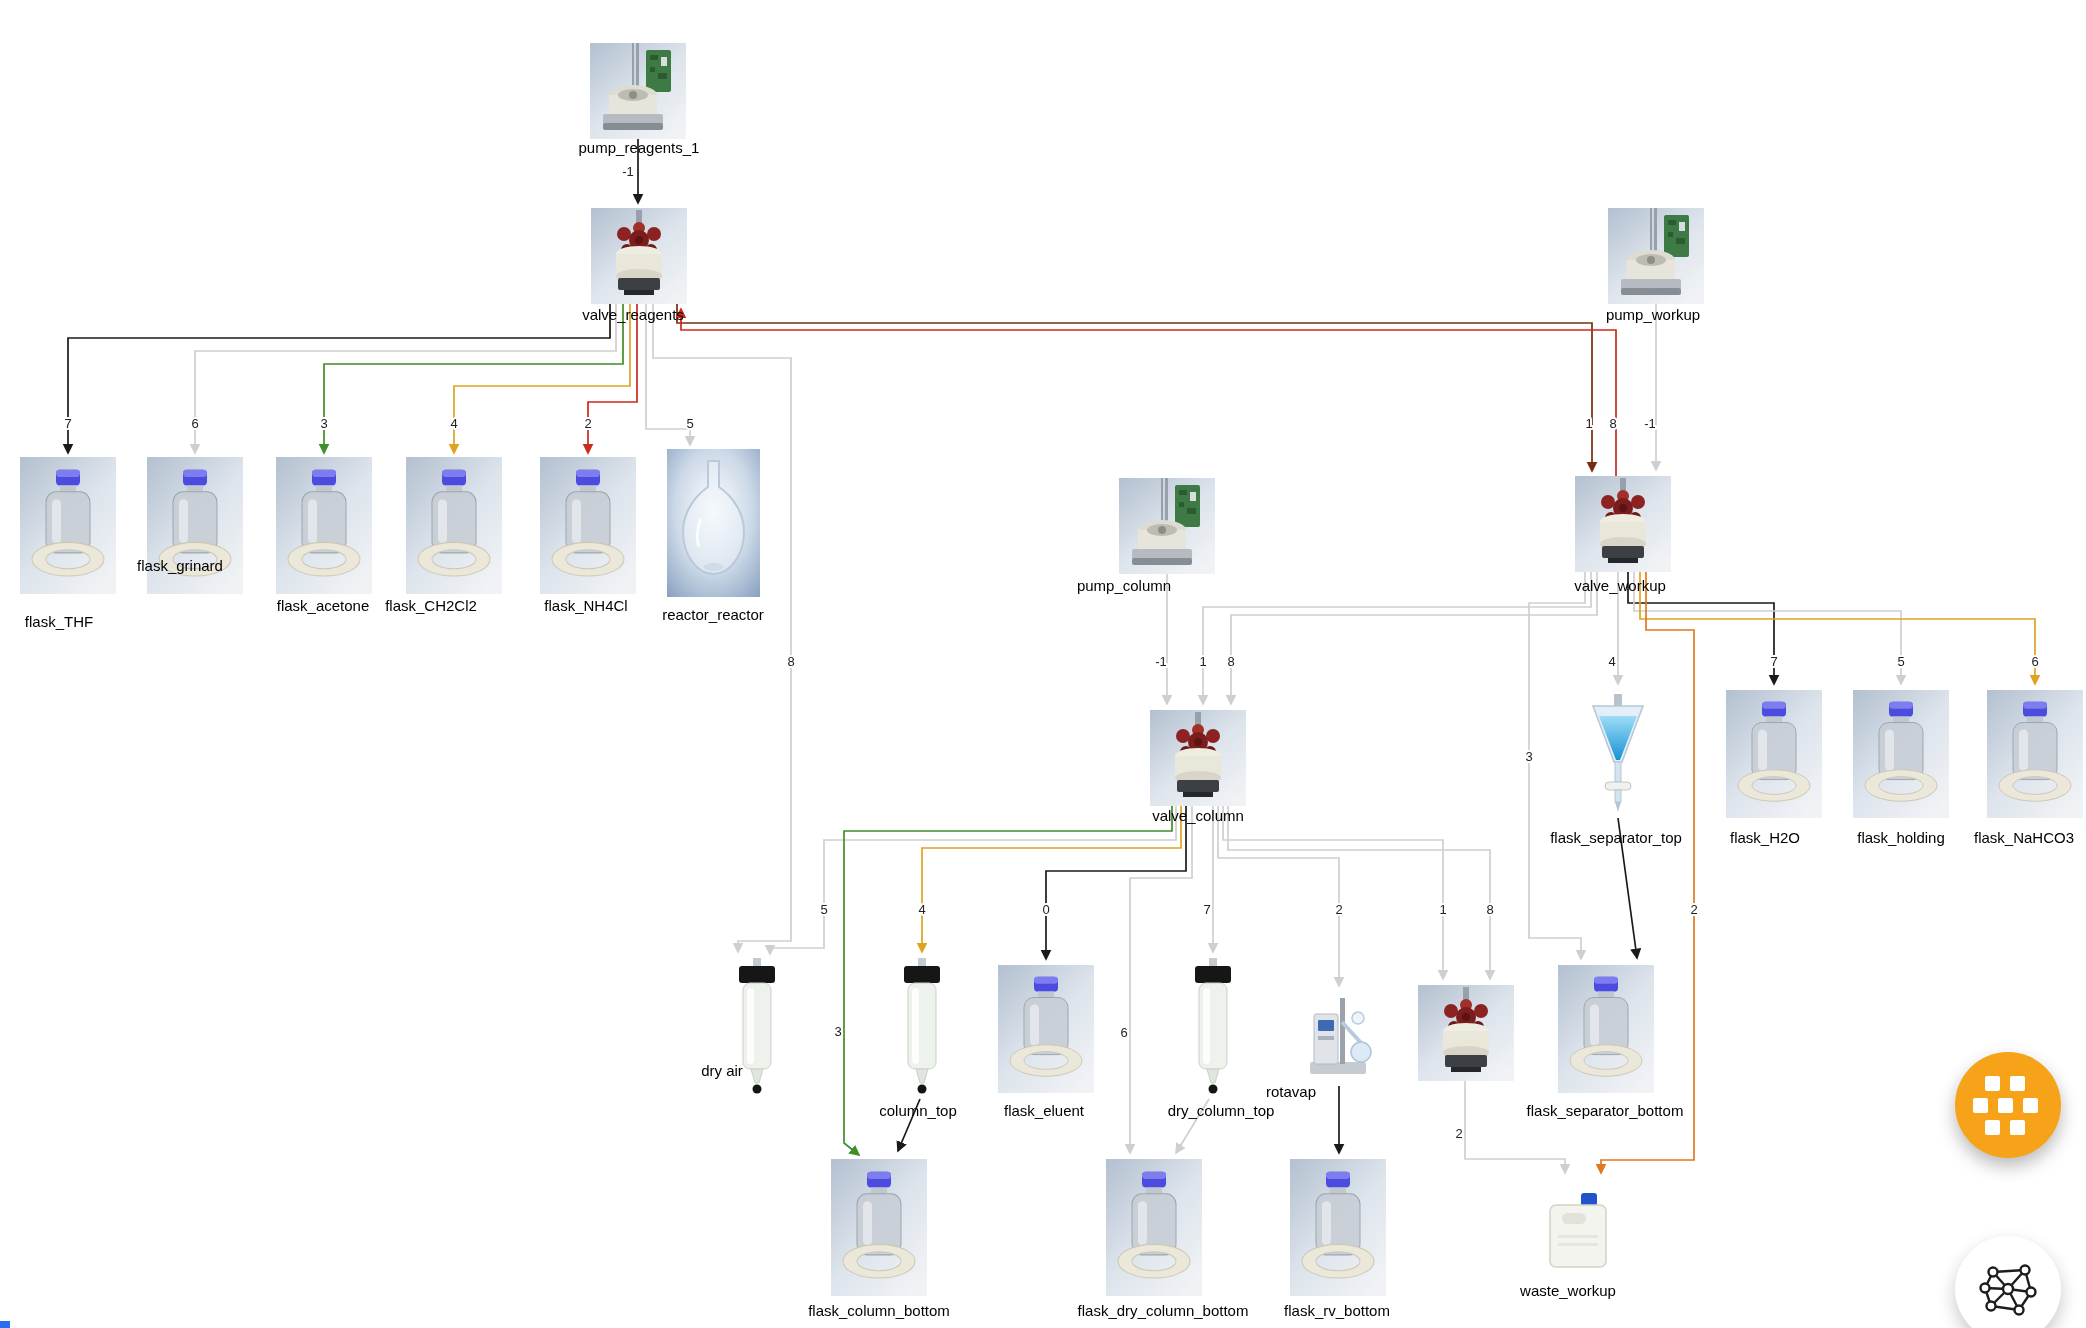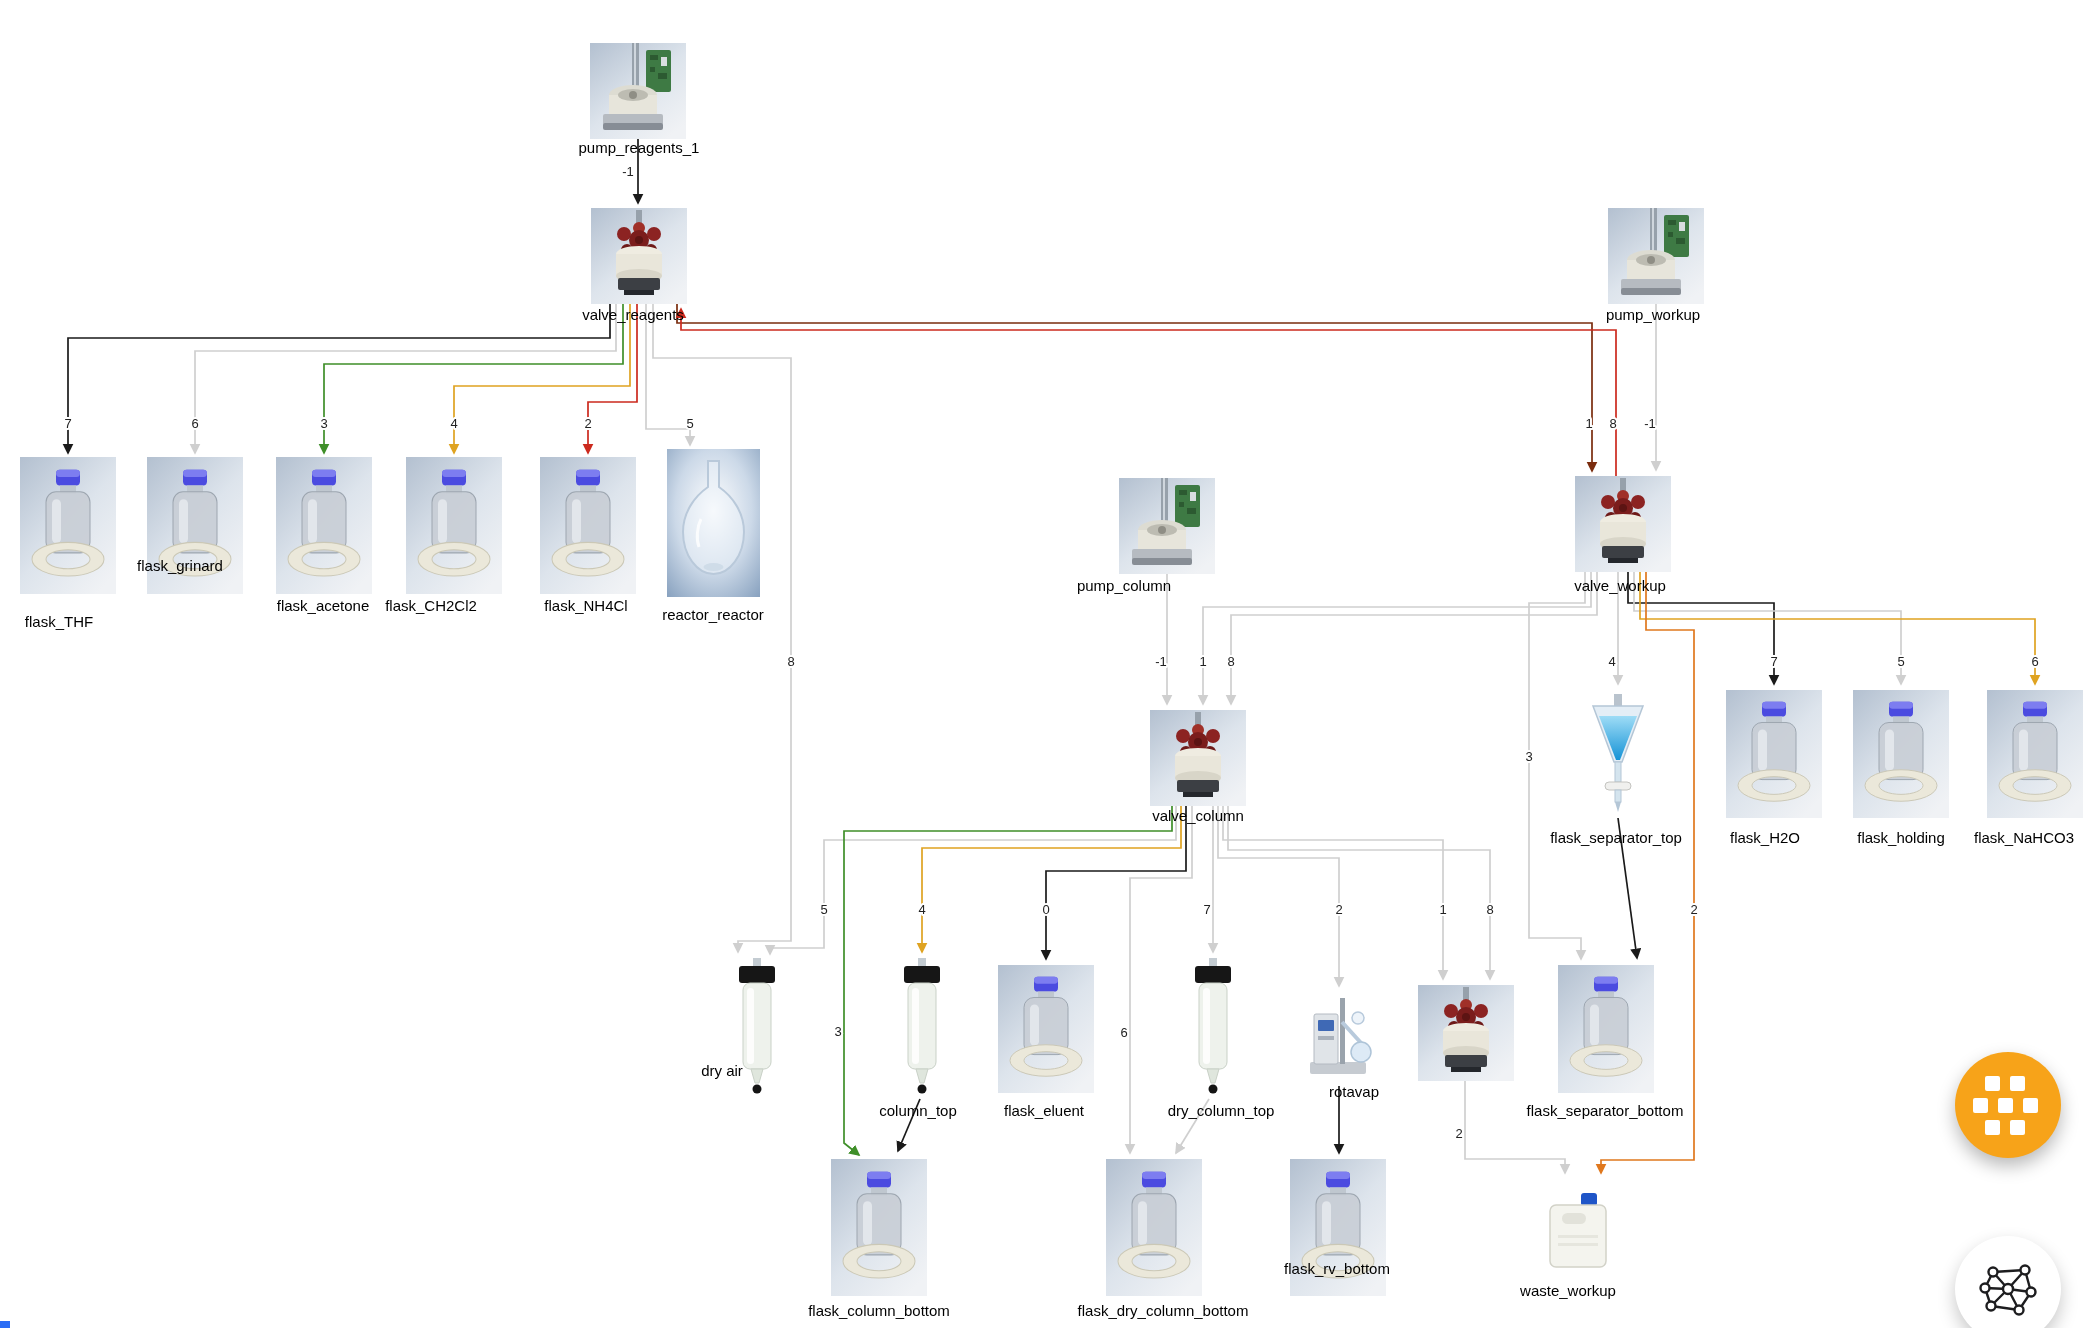--- a/index.html
+++ b/index.html
@@ -375,25 +375,25 @@
 <div class="node-label" style="left:1620px;top:577px">valve_workup</div>
 <div class="node-label" style="left:1198px;top:807px">valve_column</div>
 <div class="node-label" style="left:1616px;top:829px">flask_separator_top</div>
 <div class="node-label" style="left:1765px;top:829px">flask_H2O</div>
 <div class="node-label" style="left:1901px;top:829px">flask_holding</div>
 <div class="node-label" style="left:2024px;top:829px">flask_NaHCO3</div>
 <div class="node-label" style="left:722px;top:1062px">dry air</div>
 <div class="node-label" style="left:918px;top:1102px">column_top</div>
 <div class="node-label" style="left:1044px;top:1102px">flask_eluent</div>
 <div class="node-label" style="left:1221px;top:1102px">dry_column_top</div>
-<div class="node-label" style="left:1354px;top:1083px">rotavap</div>
+<div class="node-label" style="left:1291px;top:1083px">rotavap</div>
 <div class="node-label" style="left:1605px;top:1102px">flask_separator_bottom</div>
 <div class="node-label" style="left:879px;top:1302px">flask_column_bottom</div>
 <div class="node-label" style="left:1163px;top:1302px">flask_dry_column_bottom</div>
-<div class="node-label" style="left:1337px;top:1260px">flask_rv_bottom</div>
+<div class="node-label" style="left:1337px;top:1302px">flask_rv_bottom</div>
 <div class="node-label" style="left:1568px;top:1282px">waste_workup</div>
 
 <div class="fab" id="fab-orange">
   <svg width="106" height="106" viewBox="0 0 106 106">
     <g fill="#ffffff">
       <rect x="30" y="24" width="15" height="15" rx="2"></rect>
           <rect x="55" y="24" width="15" height="15" rx="2"></rect>
       <rect x="18" y="46" width="15" height="15" rx="2"></rect>
           <rect x="43" y="46" width="15" height="15" rx="2"></rect>
       <rect x="68" y="46" width="15" height="15" rx="2"></rect>

